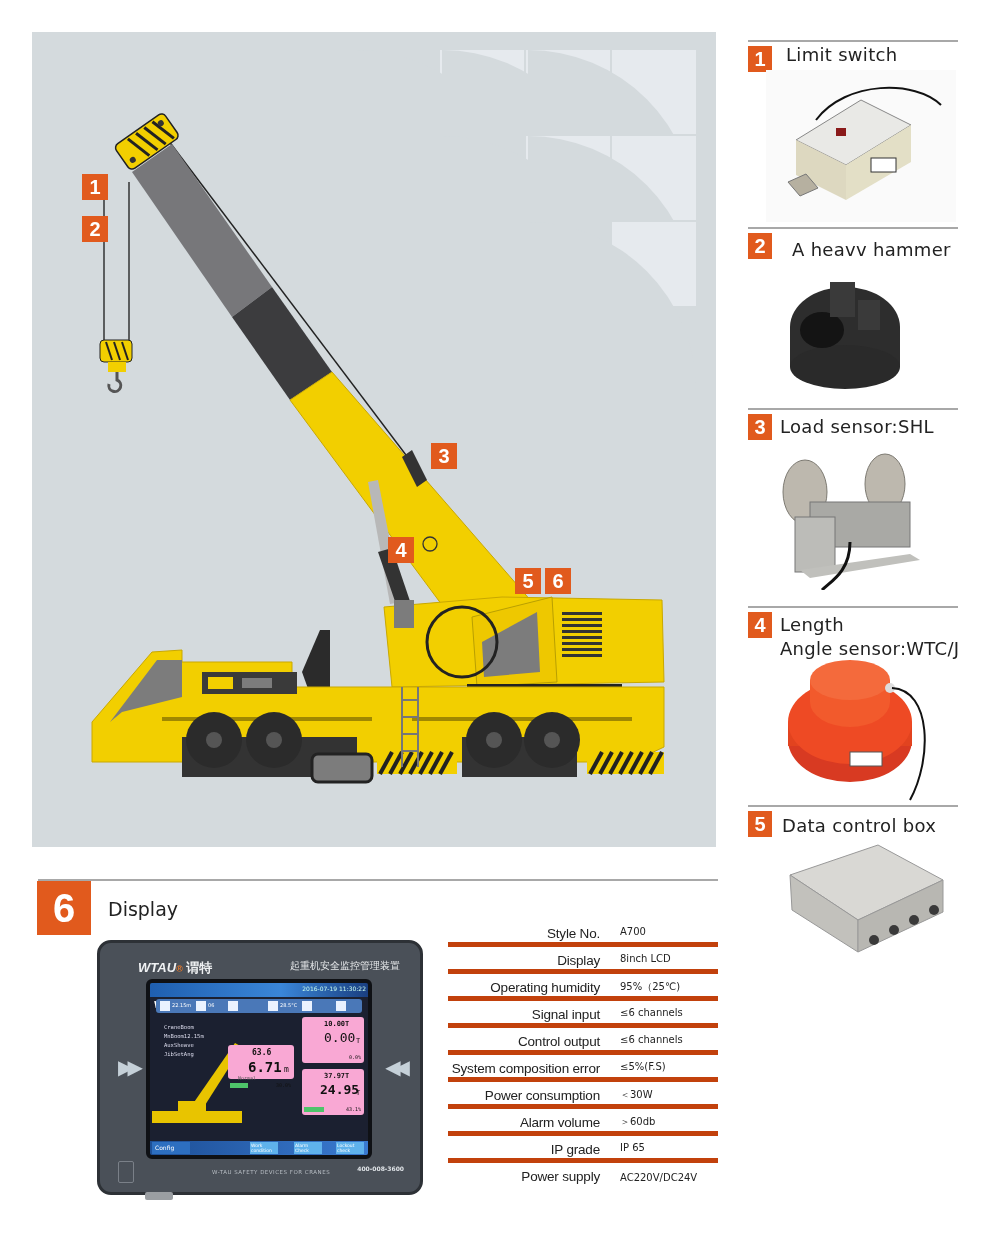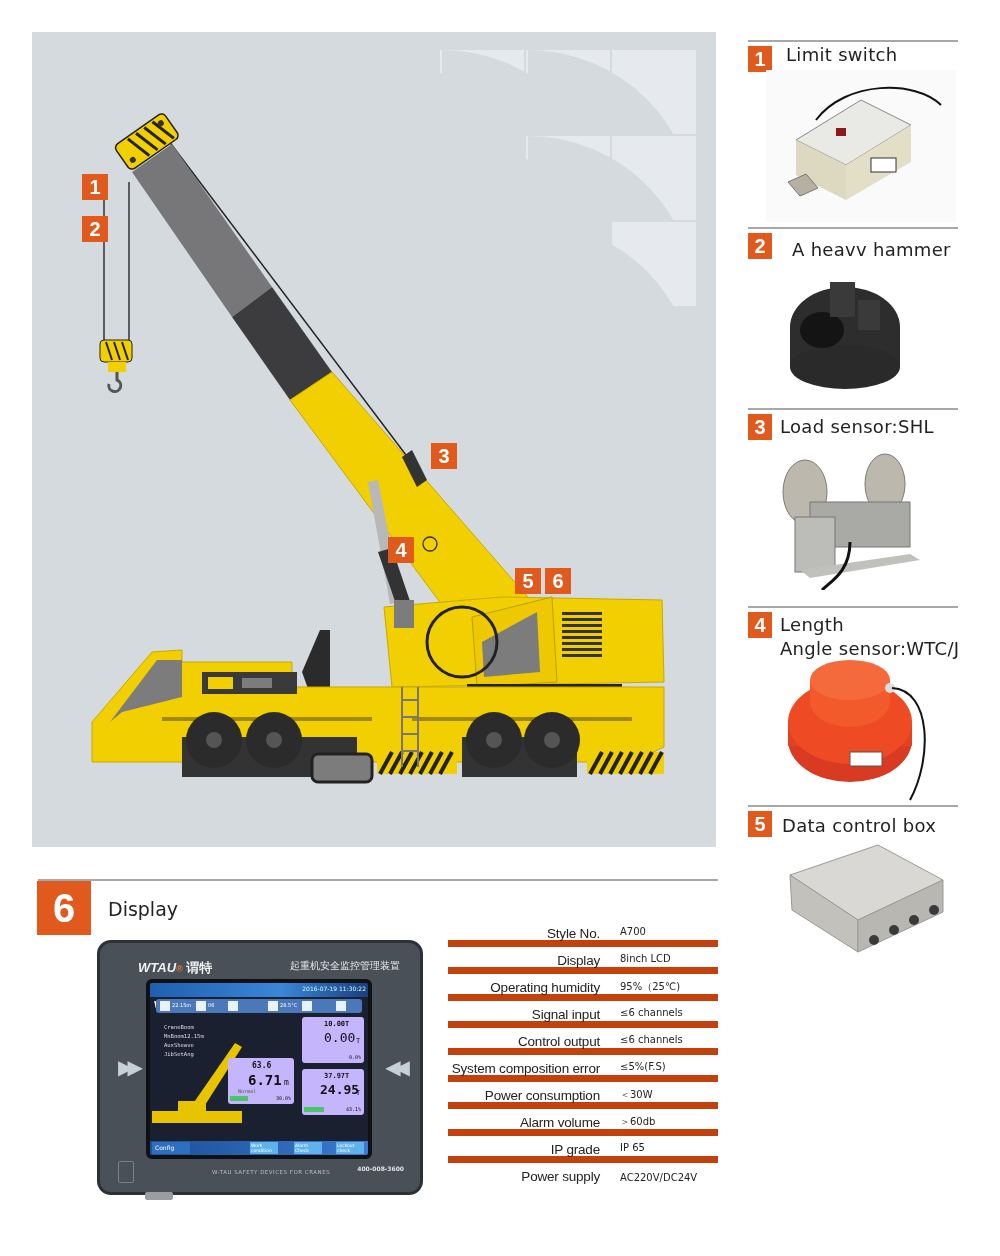--- a/index.html
+++ b/index.html
@@ -15,28 +15,28 @@
   .item-head{position:absolute;left:748px;width:210px;border-top:2px solid #a8a8a8}
   .item-head .badge{left:0;top:4px;width:24px;height:26px;font-size:20px}
   .item-label{position:absolute;left:34px;top:0;font-size:18px;color:#222;white-space:nowrap;letter-spacing:0.3px}
   .photo{position:absolute;background:#fafafa;overflow:hidden}
   
   #sec6-rule{left:38px;top:879px;width:680px;border-top:2px solid #a8a8a8}
   #sec6-badge{left:37px;top:881px;width:54px;height:54px;font-size:40px}
   #sec6-title{left:108px;top:898px;font-size:19px}
   
   #spec-table{left:448px;top:920px;width:270px}
-  .spec-row{position:relative;height:27px;border-bottom:7px solid #c2410c;font-size:13px}
+  .spec-row{position:relative;height:27px;border-bottom:5px solid #c2410c;font-size:13px}
   .spec-row:last-child{border-bottom:none}
   .spec-row .k{position:absolute;right:118px;top:6px;white-space:nowrap;font-family:"Liberation Sans",sans-serif;font-size:13.5px;letter-spacing:-0.2px}
   .spec-row .v{position:absolute;left:172px;top:6px;white-space:nowrap;font-size:10px}
   
   #device{left:97px;top:940px;width:326px;height:255px;background:#4a5058;border-radius:14px;border:3px solid #2d3136}
   #screen{left:46px;top:36px;width:226px;height:180px;background:#1b2030;border-radius:6px;overflow:hidden;border:4px solid #0f1115}
-  .chip{position:absolute;background:#c4b5fd;border-radius:3px;font-family:"DejaVu Sans Mono",monospace;color:#111}
+  .chip{position:absolute;background:#f9a8d4;border-radius:3px;font-family:"DejaVu Sans Mono",monospace;color:#111}
 </style>
 </head>
 <body>
 
 <div id="crane-panel" class="abs">
 
   <div class="deco" style="left:408px;top:18px"></div>
   <div class="deco" style="left:494px;top:18px"></div>
   <div class="deco" style="left:580px;top:18px"></div>
   <div class="deco" style="left:494px;top:104px"></div>
@@ -284,21 +284,21 @@
       <div>AuxSheave</div>
       <div>JibSetAng</div>
     </div>
 
     <svg class="abs" style="left:0;top:50px" width="110" height="100" viewBox="0 0 110 100">
       <polygon points="40,75 85,10 92,14 50,80" fill="#e8c400"></polygon>
       <rect x="2" y="78" width="90" height="12" fill="#e8c400"></rect>
       <rect x="28" y="68" width="28" height="14" fill="#e8c400"></rect>
     </svg>
 
-    <div class="chip" style="left:78px;top:75px;width:66px;height:46px">
+    <div class="chip" style="left:78px;top:62px;width:66px;height:34px">
       <span class="abs" style="left:24px;top:3px;font-size:8px;font-weight:bold">63.6</span>
       <span class="abs" style="left:20px;top:14px;font-size:14px;font-weight:bold">6.71</span>
       <span class="abs" style="left:56px;top:20px;font-size:8px">m</span>
       <span class="abs" style="left:10px;top:30px;font-size:5px;color:#555">Normal</span>
       <div class="abs" style="left:2px;top:38px;width:18px;height:5px;background:#4ec46a"></div>
       <span class="abs" style="right:3px;top:37px;font-size:5px">30.0%</span>
     </div>
 
     <div class="chip" style="left:152px;top:34px;width:62px;height:46px">
       <span class="abs" style="left:22px;top:3px;font-size:7px;font-weight:bold">10.00T</span>

